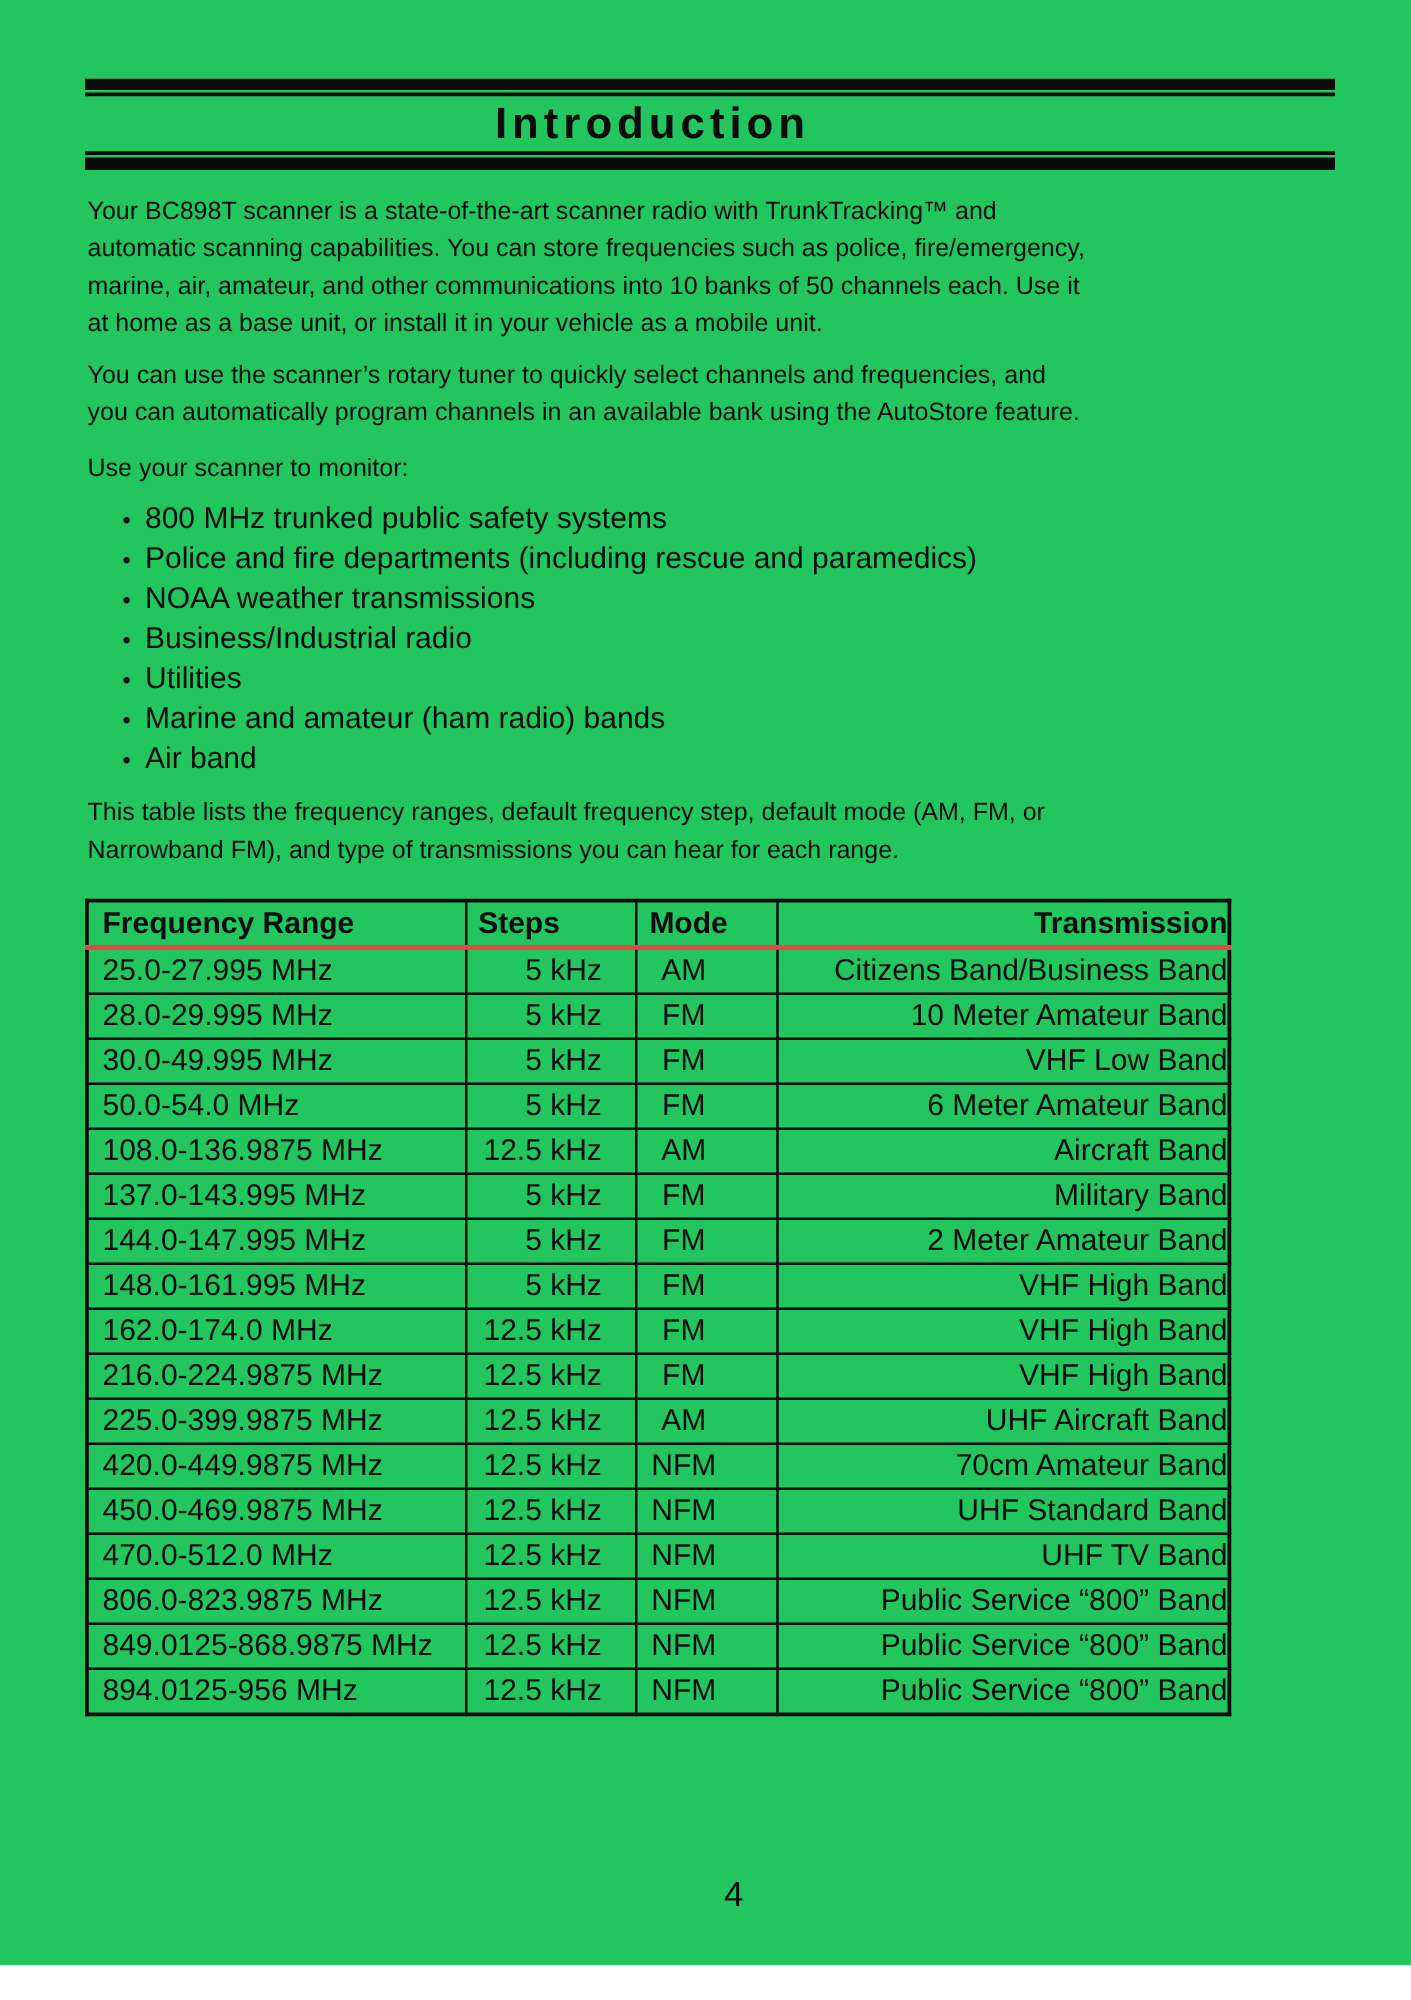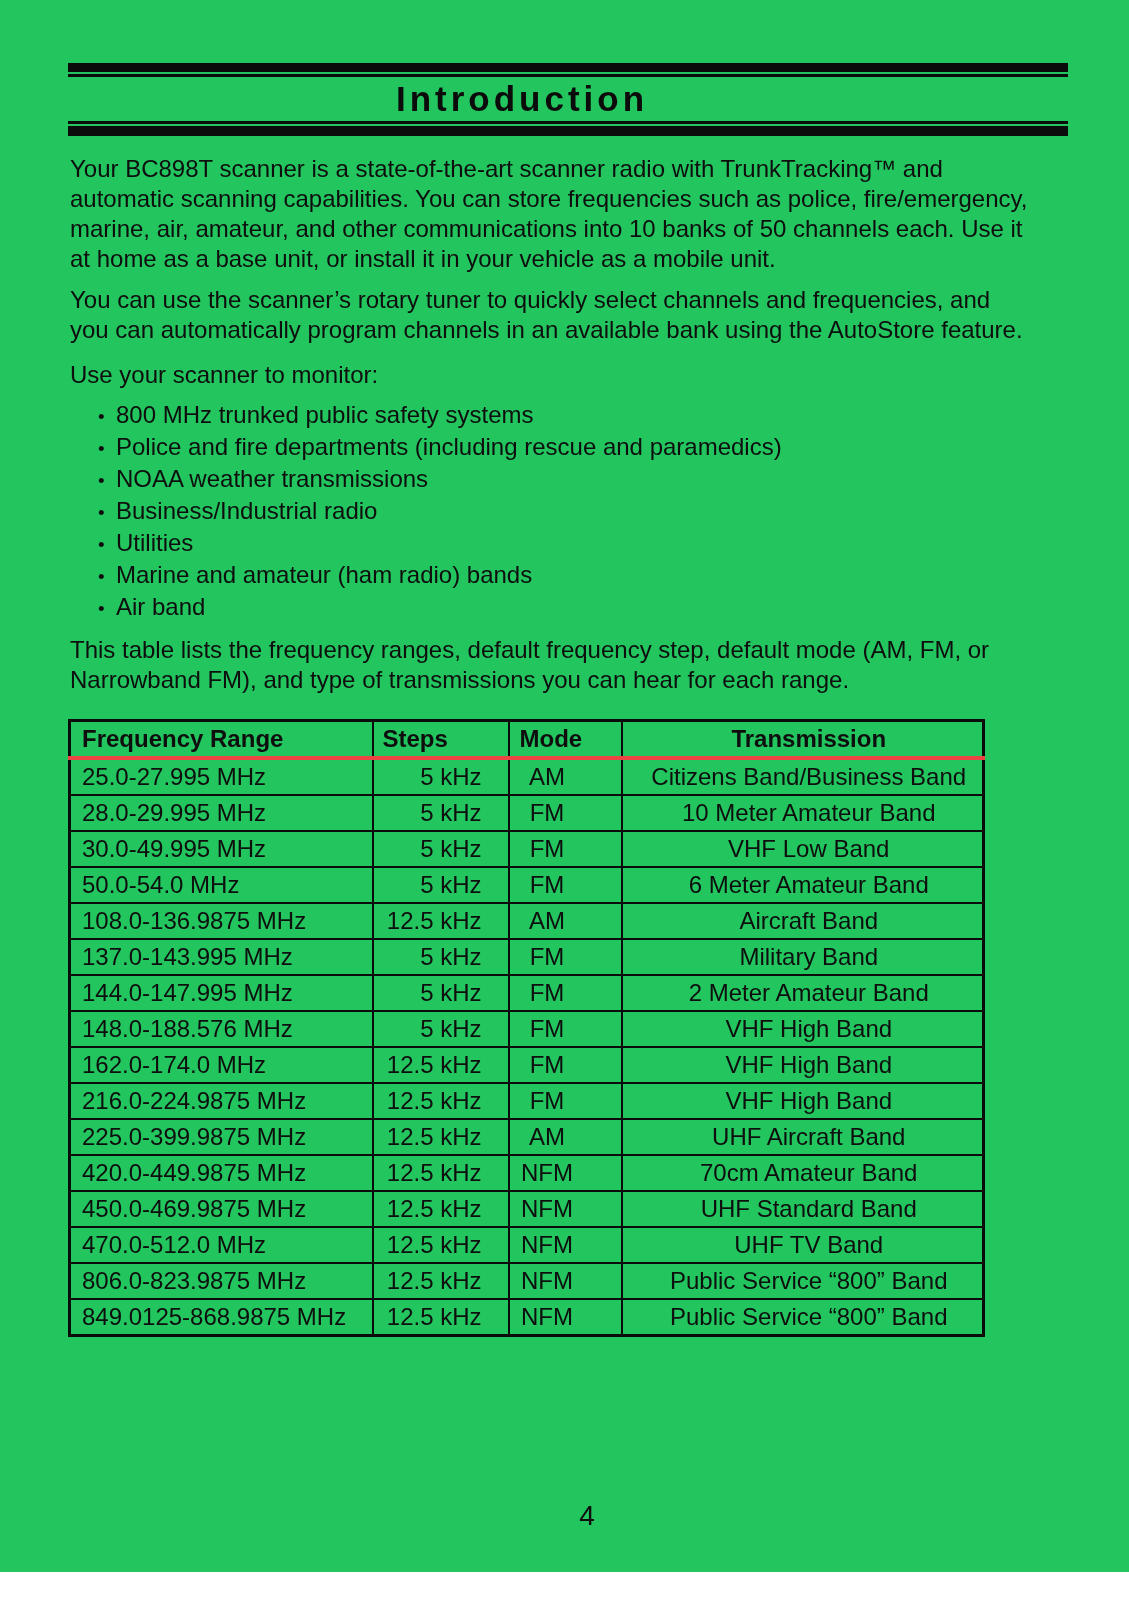--- a/index.html
+++ b/index.html
@@ -17,21 +17,21 @@
   .rule-thin-top   { top: 74px;  height: 3px;  }
   .rule-thin-bot   { top: 121px; height: 3px;  }
   .rule-thick-bot  { top: 126px; height: 10px; }
   .title {
     position: absolute;
     top: 81px; left: 68px; width: 908px;
     margin: 0;
     font-size: 35px; font-weight: bold; letter-spacing: 4px;
     line-height: 35px; text-align: center; color: #0b0b0b;
   }
-  .para { position: absolute; left: 70px; width: 1000px; font-size: 24px; line-height: 30px; }
+  .para { position: absolute; left: 70px; width: 1000px; font-size: 20px; line-height: 30px; }
   .para .line { white-space: nowrap; }
   #para1 { top: 154px; }
   #para2 { top: 285px; }
   #para3 { top: 360px; }
   #para4 { top: 635px; }
   .bullets { position: absolute; left: 80px; top: 400px; width: 1000px; font-size: 24px; line-height: 30px; }
   .bullet-row { white-space: nowrap; }
   .bullet-dot {
     display: inline-block; width: 18px; margin-left: 18px;
     font-size: 19px; vertical-align: baseline; color: #0e0e0e;
@@ -46,21 +46,21 @@
     border: 2px solid #0b0b0b;
     overflow: hidden; white-space: nowrap;
     font-weight: normal; padding: 0;
   }
   .freq-table { border: 3px solid #0b0b0b; }
   .freq-table th { border-bottom: 4px solid #ef4444; height: 34px; text-align: left; font-weight: bold; }
   .freq-table td { height: 34px; }
   .freq-table .c0 { text-align: left;  padding-left: 11px; }
   .freq-table .c1 { text-align: right; padding-right: 26px; }
   .freq-table .c2 { text-align: center; padding-right: 36px; margin-left: 24px; }
-  .freq-table .c3 { text-align: center;  padding-left: 13px; }
+  .freq-table .c3 { text-align: right;  padding-left: 13px; }
   .freq-table th.c1 { text-align: left; padding-left: 9px;  padding-right: 0; }
   .freq-table th.c2 { text-align: left; padding-left: 10px; padding-right: 0; }
   .page-number {
     position: absolute; top: 1502px; left: 0; width: 1174px;
     text-align: center; font-size: 28px; line-height: 28px;
   }
 </style>
 </head>
 <body>
 
@@ -155,21 +155,21 @@
           <td class="c2">FM</td>
           <td class="c3">Military Band</td>
         </tr>
         <tr>
           <td class="c0">144.0-147.995 MHz</td>
           <td class="c1">5 kHz</td>
           <td class="c2">FM</td>
           <td class="c3">2 Meter Amateur Band</td>
         </tr>
         <tr>
-          <td class="c0">148.0-188.576 MHz</td>
+          <td class="c0">148.0-161.995 MHz</td>
           <td class="c1">5 kHz</td>
           <td class="c2">FM</td>
           <td class="c3">VHF High Band</td>
         </tr>
         <tr>
           <td class="c0">162.0-174.0 MHz</td>
           <td class="c1">12.5 kHz</td>
           <td class="c2">FM</td>
           <td class="c3">VHF High Band</td>
         </tr>
@@ -208,18 +208,24 @@
           <td class="c1">12.5 kHz</td>
           <td class="c2">NFM</td>
           <td class="c3">Public Service “800” Band</td>
         </tr>
         <tr>
           <td class="c0">849.0125-868.9875 MHz</td>
           <td class="c1">12.5 kHz</td>
           <td class="c2">NFM</td>
           <td class="c3">Public Service “800” Band</td>
         </tr>
+        <tr>
+          <td class="c0">894.0125-956 MHz</td>
+          <td class="c1">12.5 kHz</td>
+          <td class="c2">NFM</td>
+          <td class="c3">Public Service “800” Band</td>
+        </tr>
       </tbody>
   </table>
 
   <div class="page-number">4</div>
 
 </div>
 
 </body></html>

